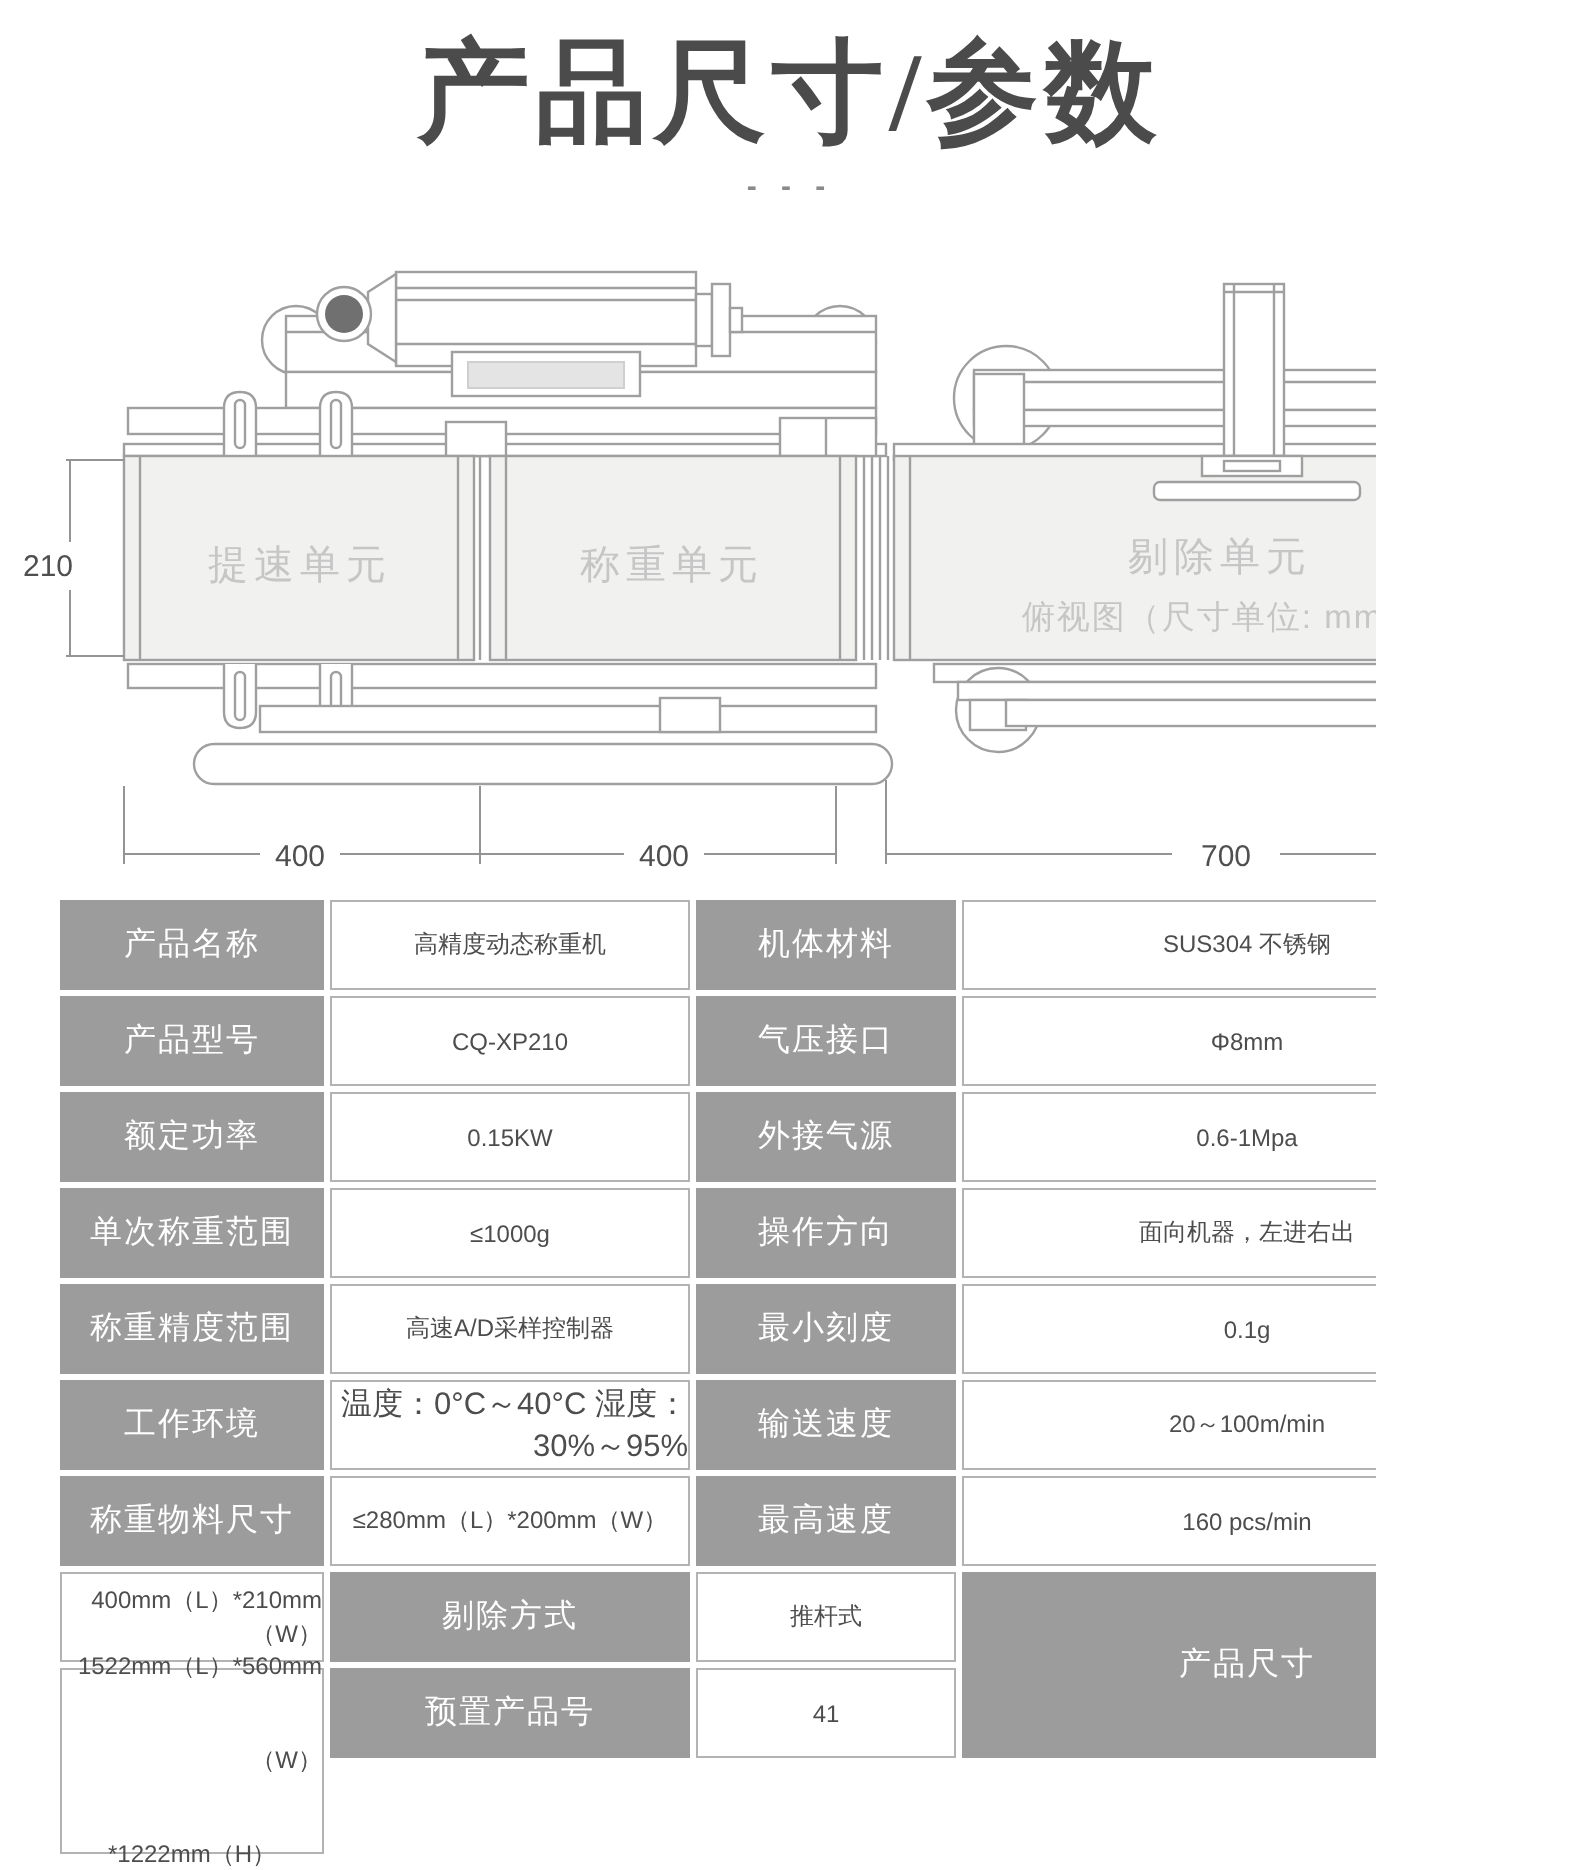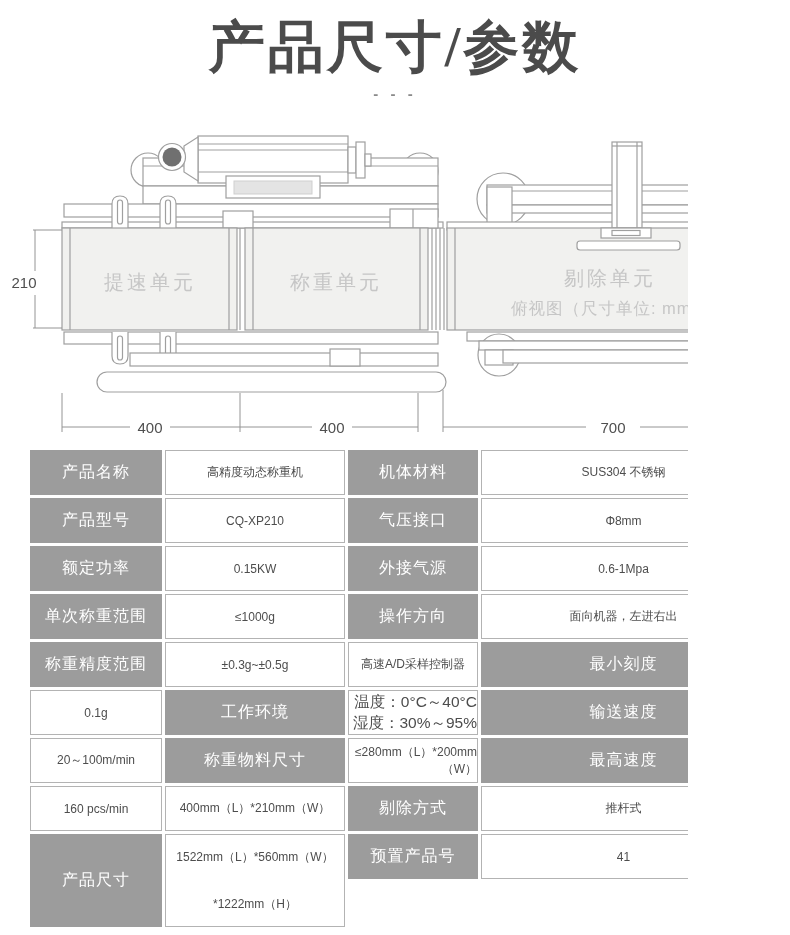--- a/index.html
+++ b/index.html
@@ -176,21 +176,20 @@
     <div class="cell value">0.15KW</div>
     <div class="cell label">外接气源</div>
     <div class="cell value">0.6-1Mpa</div>
 
     <div class="cell label">单次称重范围</div>
     <div class="cell value">≤1000g</div>
     <div class="cell label">操作方向</div>
     <div class="cell value">面向机器，左进右出</div>
 
     <div class="cell label">称重精度范围</div>
-    <div class="cell value">±0.3g~±0.5g</div>
     <div class="cell value">高速A/D采样控制器</div>
 
     <div class="cell label">最小刻度</div>
     <div class="cell value">0.1g</div>
     <div class="cell label">工作环境</div>
     <div class="cell value" style="font-size:15.5px;">温度：0°C～40°C 湿度：30%～95%</div>
 
     <div class="cell label">输送速度</div>
     <div class="cell value">20～100m/min</div>
     <div class="cell label">称重物料尺寸</div>

